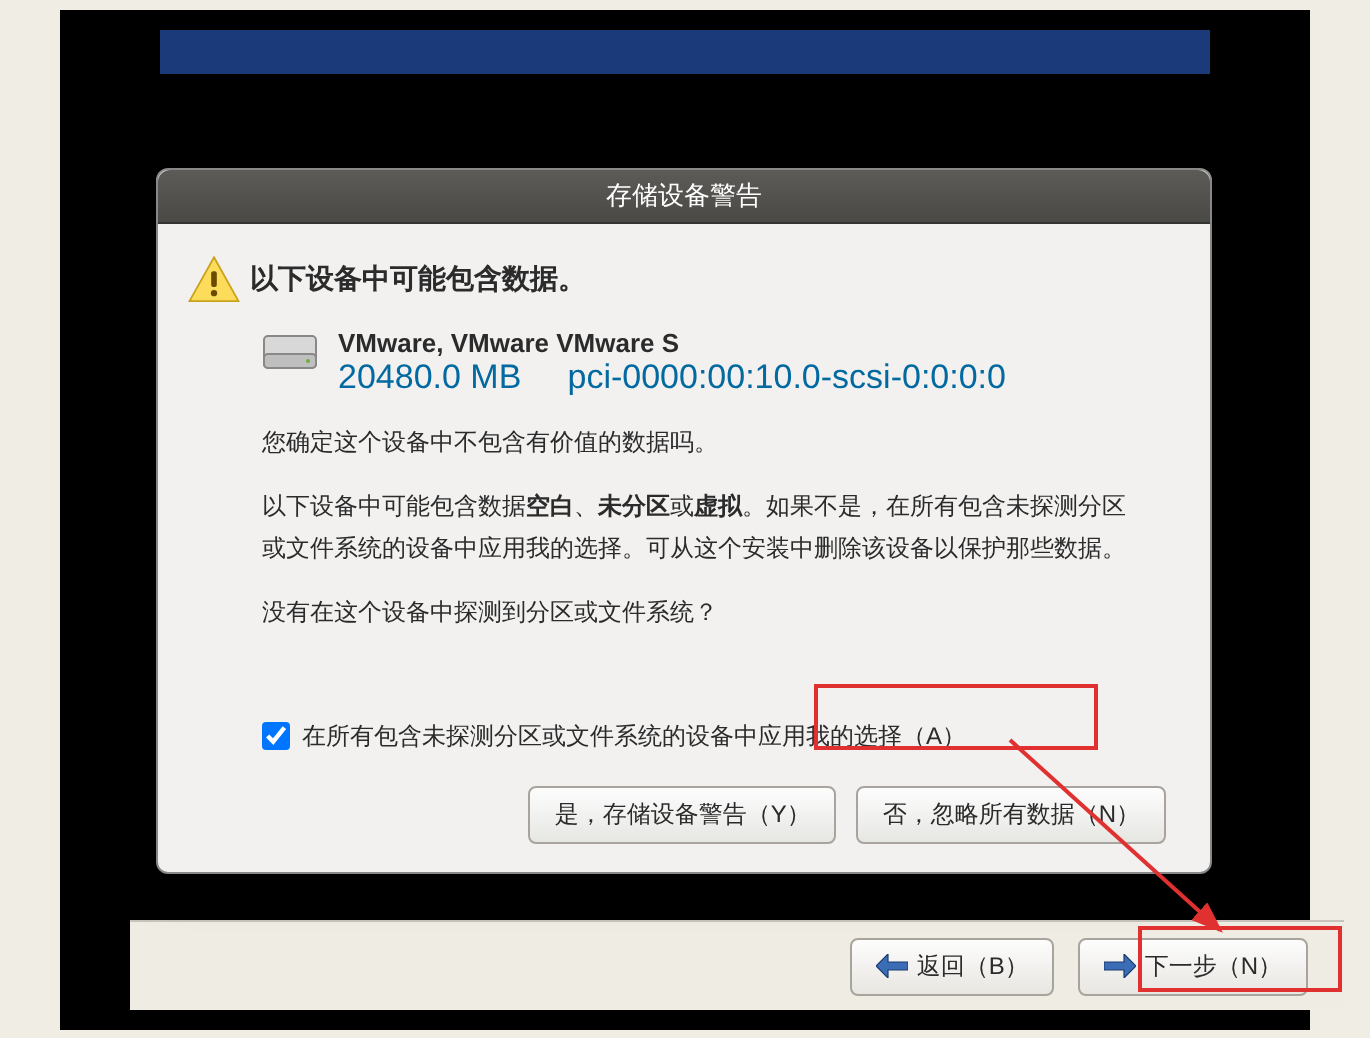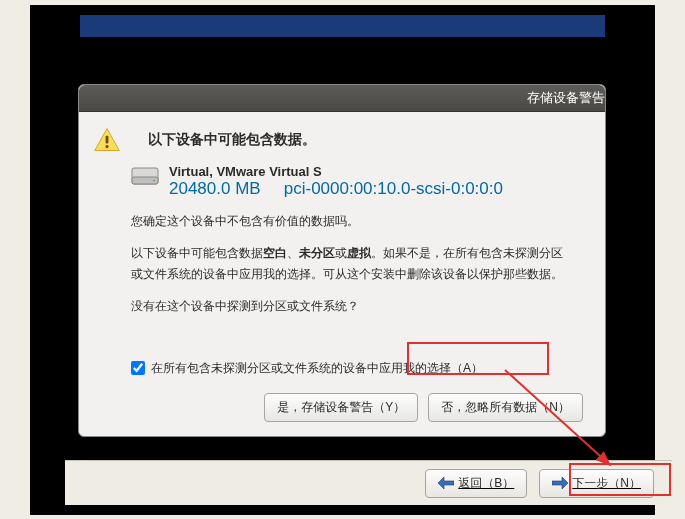--- a/index.html
+++ b/index.html
@@ -33,34 +33,34 @@
       left: 78px;
       width: 528px;
       background: #f2f1f0;
       border: 1px solid #888;
       border-radius: 6px;
       box-shadow: 0 4px 20px rgba(0,0,0,.5);
     }
     .dialog-titlebar {
       background: linear-gradient(#5c5b57,#4a4945);
       color: #fff;
-      text-align: right;
+      text-align: center;
       padding: 4px 0;
       font-size: 13px;
       border-radius: 6px 6px 0 0;
       border-bottom: 1px solid #333;
     }
     .dialog-body {
       padding: 14px 18px 14px 14px;
       color: #2b2b2b;
     }
     .header-row {
       display: flex;
       align-items: center;
-      gap: 27px;
+      gap: 4px;
       margin-bottom: 10px;
     }
     .warning-icon {
       width: 28px;
       height: 28px;
       flex: none;
     }
     .header-text {
       font-weight: bold;
       font-size: 14px;
@@ -134,21 +134,20 @@
       left: 65px;
       width: 607px;
       height: 45px;
       background: #efece4;
       border-top: 1px solid #c8c4bb;
       display: flex;
       justify-content: flex-end;
       align-items: center;
       gap: 12px;
       padding-right: 18px;
-      text-decoration: underline;
     }
     .nav-btn {
       background: linear-gradient(#fdfdfd,#e8e6e1);
       border: 1px solid #a8a49d;
       border-radius: 4px;
       padding: 5px 12px;
       font-size: 12px;
       display: flex;
       align-items: center;
       gap: 4px;
@@ -190,21 +189,21 @@
       <div class="header-text">以下设备中可能包含数据。</div>
     </div>
 
     <div class="device-row">
       <svg class="hdd-icon" viewBox="0 0 28 20">
         <rect x="1" y="2" width="26" height="16" rx="2" fill="#d8d8d8" stroke="#888"></rect>
         <rect x="1" y="11" width="26" height="7" rx="2" fill="#bfbfbf" stroke="#888"></rect>
         <circle cx="23" cy="14.5" r="1" fill="#6fae3a"></circle>
       </svg>
       <div>
-        <div class="device-name">Virtual, VMware Virtual S</div>
+        <div class="device-name">VMware, VMware VMware S</div>
         <div class="device-sub">
           <span class="size">20480.0 MB</span>
           <span>pci-0000:00:10.0-scsi-0:0:0:0</span>
         </div>
       </div>
     </div>
 
     <div class="para">您确定这个设备中不包含有价值的数据吗。</div>
 
     <div class="para">

